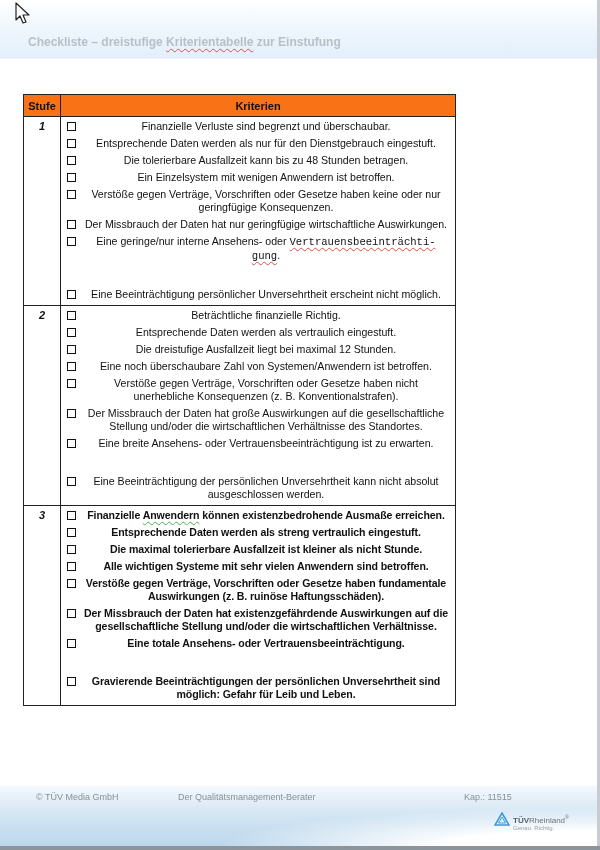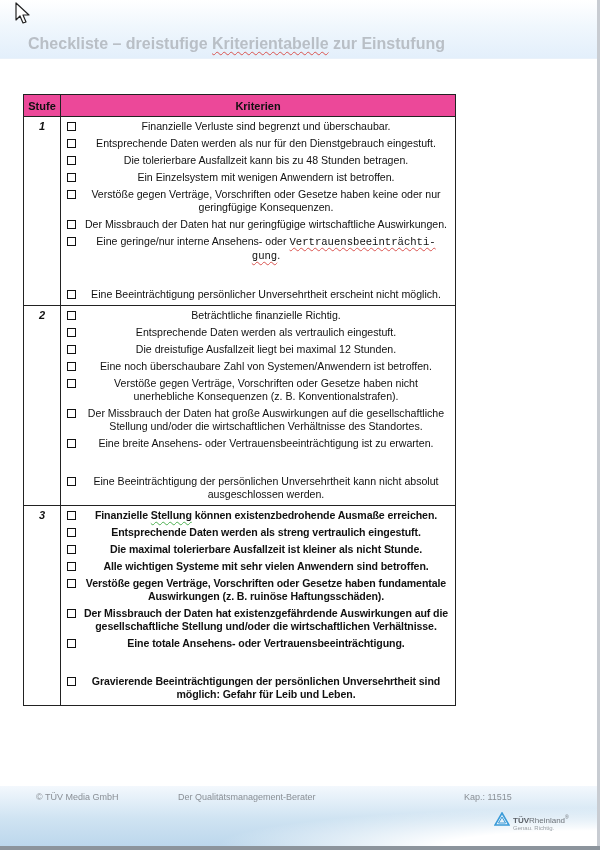--- a/index.html
+++ b/index.html
@@ -15,38 +15,38 @@
   .header-band {
     position:absolute; left:0; top:0; width:597px; height:58px;
     background: linear-gradient(180deg, #ffffff 0%, #f0f7fd 45%, #e3effb 100%);
     border-bottom:1px solid #e9f1fa;
   }
   .cursor {
     position:absolute; left:15px; top:2px; width:18px; height:24px;
   }
   .doc-title {
     position:absolute; left:28px; top:35px;
-    font-size:16px; font-weight:bold; color:#b9bfc6;
+    font-size:12px; font-weight:bold; color:#b9bfc6;
   }
   .doc-title .squiggle {
     text-decoration: underline wavy #d9534f;
     text-decoration-thickness:1px;
     text-underline-offset:2px;
   }
   table.crit {
     position:absolute; left:23px; top:94px; width:433px;
     border-collapse:collapse;
     font-size:10.6px; color:#111;
   }
   table.crit th, table.crit td {
     border:1.5px solid #222;
     vertical-align:top;
   }
   table.crit th {
-    background:#ec4899; font-weight:bold; font-size:11px;
+    background:#f97316; font-weight:bold; font-size:11px;
     height:21px; padding:0; text-align:center; vertical-align:middle;
   }
   th.stufe-h { width:36px; }
   td.stufe {
     text-align:center; font-weight:bold; font-style:italic;
     font-size:11px; padding-top:3px;
   }
   td.items { padding:3px 6px 4px 5px;text-align:center; }
   ul.list { list-style:none; margin:0; padding:0; }
   ul.list li {
@@ -135,21 +135,21 @@
             <li><span class="cb"></span><span>Der Missbrauch der Daten hat große Auswirkungen auf die gesellschaftliche Stellung und/oder die wirtschaftlichen Verhältnisse des Standortes.</span></li>
             <li><span class="cb"></span><span>Eine breite Ansehens- oder Vertrauensbeeinträchtigung ist zu erwarten.</span></li>
             <li><span class="cb"></span><span>Eine Beeinträchtigung der persönlichen Unversehrtheit kann nicht absolut ausgeschlossen werden.</span></li>
           </ul>
         </td>
       </tr>
       <tr class="bold-row">
         <td class="stufe">3</td>
         <td class="items">
           <ul class="list">
-            <li><span class="cb"></span><span>Finanzielle </span><span class="sq-green">Stellung</span><span> können existenzbedrohende Ausmaße erreichen.</span></li>
+            <li><span class="cb"></span><span>Finanzielle </span><span class="sq-green">Anwendern</span><span> können existenzbedrohende Ausmaße erreichen.</span></li>
             <li><span class="cb"></span><span>Entsprechende Daten werden als </span><span class="em">streng vertraulich</span><span>  eingestuft.</span></li>
             <li><span class="cb"></span><span>Die maximal tolerierbare Ausfallzeit ist kleiner als </span><span class="em">nicht  Stunde</span><span>.</span></li>
             <li><span class="cb"></span><span>Alle wichtigen Systeme mit sehr vielen Anwendern sind betroffen.</span></li>
             <li><span class="cb"></span><span>Verstöße gegen Verträge, Vorschriften oder Gesetze haben fundamentale Auswirkungen (z. B.  ruinöse Haftungsschäden).</span></li>
             <li><span class="cb"></span><span>Der Missbrauch der Daten hat existenzgefährdende Auswirkungen auf die gesellschaftliche Stellung und/oder die wirtschaftlichen Verhältnisse.</span></li>
             <li><span class="cb"></span><span>Eine totale Ansehens- oder Vertrauensbeeinträchtigung.</span></li>
             <li><span class="cb"></span><span>Gravierende Beeinträchtigungen der persönlichen Unversehrtheit sind möglich: Gefahr für Leib und Leben.</span></li>
           </ul>
         </td>
       </tr>

